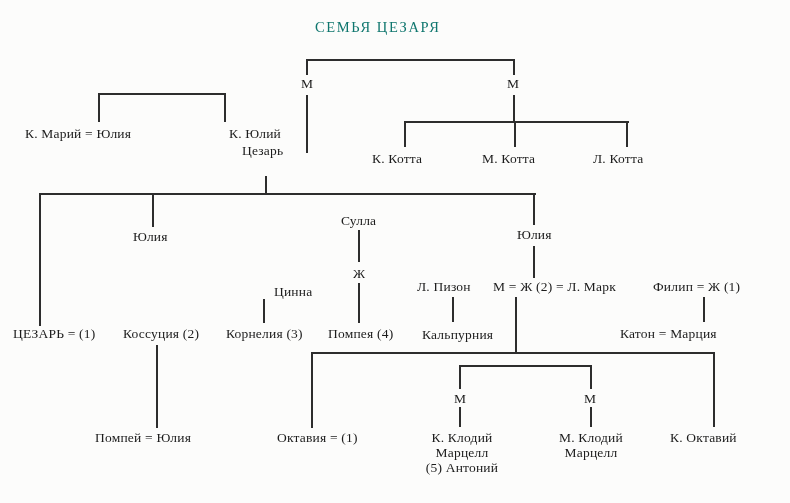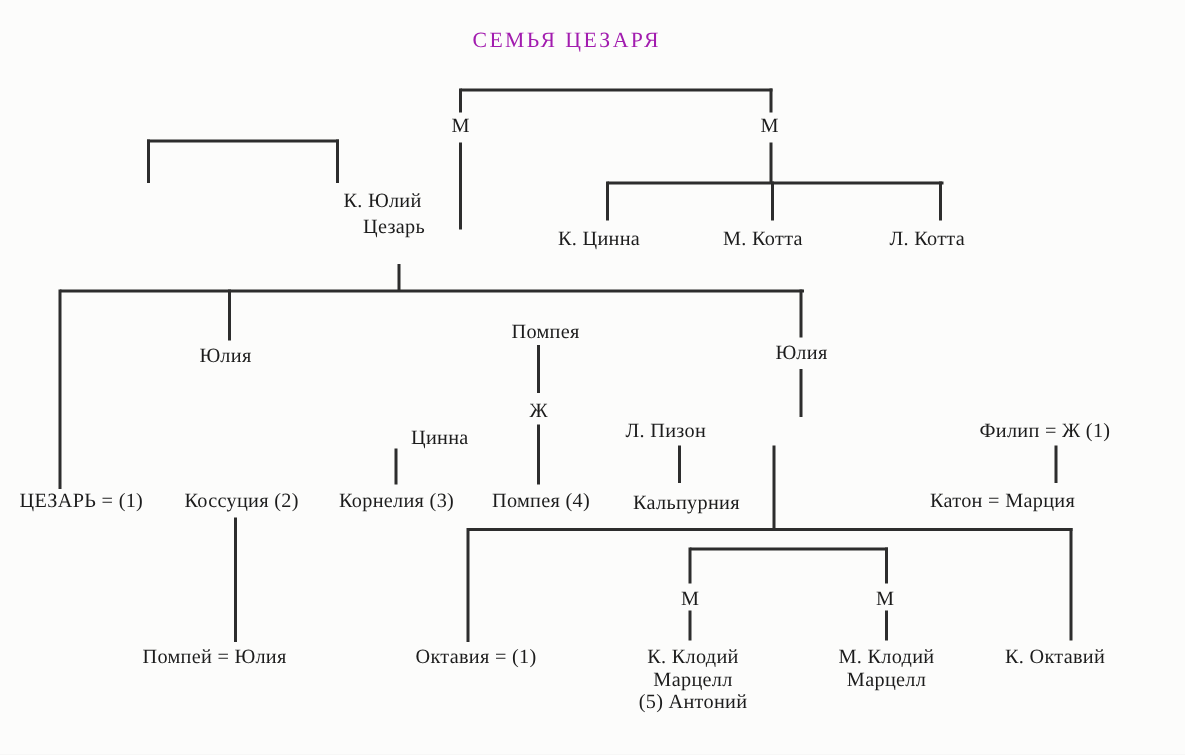--- a/index.html
+++ b/index.html
@@ -17,21 +17,21 @@
     line-height:15px;
     color:#1c1c1c;
     white-space:pre-line;
     letter-spacing:0.2px;
   }
   .ctr{text-align:center;}
   .title{
     position:absolute;
     font-size:14.5px;
     letter-spacing:1.6px;
-    color:#a21caf;
+    color:#0f766e;
   }
   .hl,.vl{position:absolute;background:#2d2d2d;}
   .hl{height:2px;}
   .vl{width:2px;}
 </style>
 </head>
 <body>
 
 <div id="canvas">
 
@@ -80,34 +80,36 @@
   <div class="vl" style="left:459px;top:365px;height:24px;"></div>
   <div class="vl" style="left:590px;top:365px;height:24px;"></div>
   <div class="vl" style="left:459px;top:407px;height:20px;"></div>
   <div class="vl" style="left:590px;top:407px;height:20px;"></div>
 
   <div class="vl" style="left:156px;top:345px;height:83px;"></div>
 
   <div class="lbl" style="left:301px;top:76px;">М</div>
   <div class="lbl" style="left:507px;top:76px;">М</div>
 
+  <div class="lbl" style="left:25px;top:126px;">К. Марий = Юлия</div>
   <div class="lbl" style="left:193px;top:126px;margin-left:36px;">К. Юлий</div>
   <div class="lbl" style="left:202px;top:143px;margin-left:40px;">Цезарь</div>
 
-  <div class="lbl" style="left:372px;top:151px;">К. Цинна</div>
+  <div class="lbl" style="left:372px;top:151px;">К. Котта</div>
   <div class="lbl" style="left:482px;top:151px;">М. Котта</div>
   <div class="lbl" style="left:593px;top:151px;">Л. Котта</div>
 
   <div class="lbl" style="left:133px;top:229px;">Юлия</div>
-  <div class="lbl" style="left:341px;top:213px;">Помпея</div>
+  <div class="lbl" style="left:341px;top:213px;">Сулла</div>
   <div class="lbl" style="left:353px;top:266px;">Ж</div>
   <div class="lbl" style="left:517px;top:227px;">Юлия</div>
 
   <div class="lbl" style="left:244px;top:284px;margin-left:30px;">Цинна</div>
   <div class="lbl" style="left:417px;top:279px;">Л. Пизон</div>
+  <div class="lbl" style="left:493px;top:279px;">М = Ж (2) = Л. Марк</div>
   <div class="lbl" style="left:653px;top:279px;">Филип = Ж (1)</div>
 
   <div class="lbl" style="left:13px;top:326px;">ЦЕЗАРЬ = (1)</div>
   <div class="lbl" style="left:123px;top:326px;">Коссуция (2)</div>
   <div class="lbl" style="left:226px;top:326px;">Корнелия (3)</div>
   <div class="lbl" style="left:328px;top:326px;text-align:center;">Помпея (4)</div>
   <div class="lbl" style="left:422px;top:327px;">Кальпурния</div>
   <div class="lbl" style="left:620px;top:326px;">Катон = Марция</div>
 
   <div class="lbl" style="left:454px;top:391px;">М</div>

